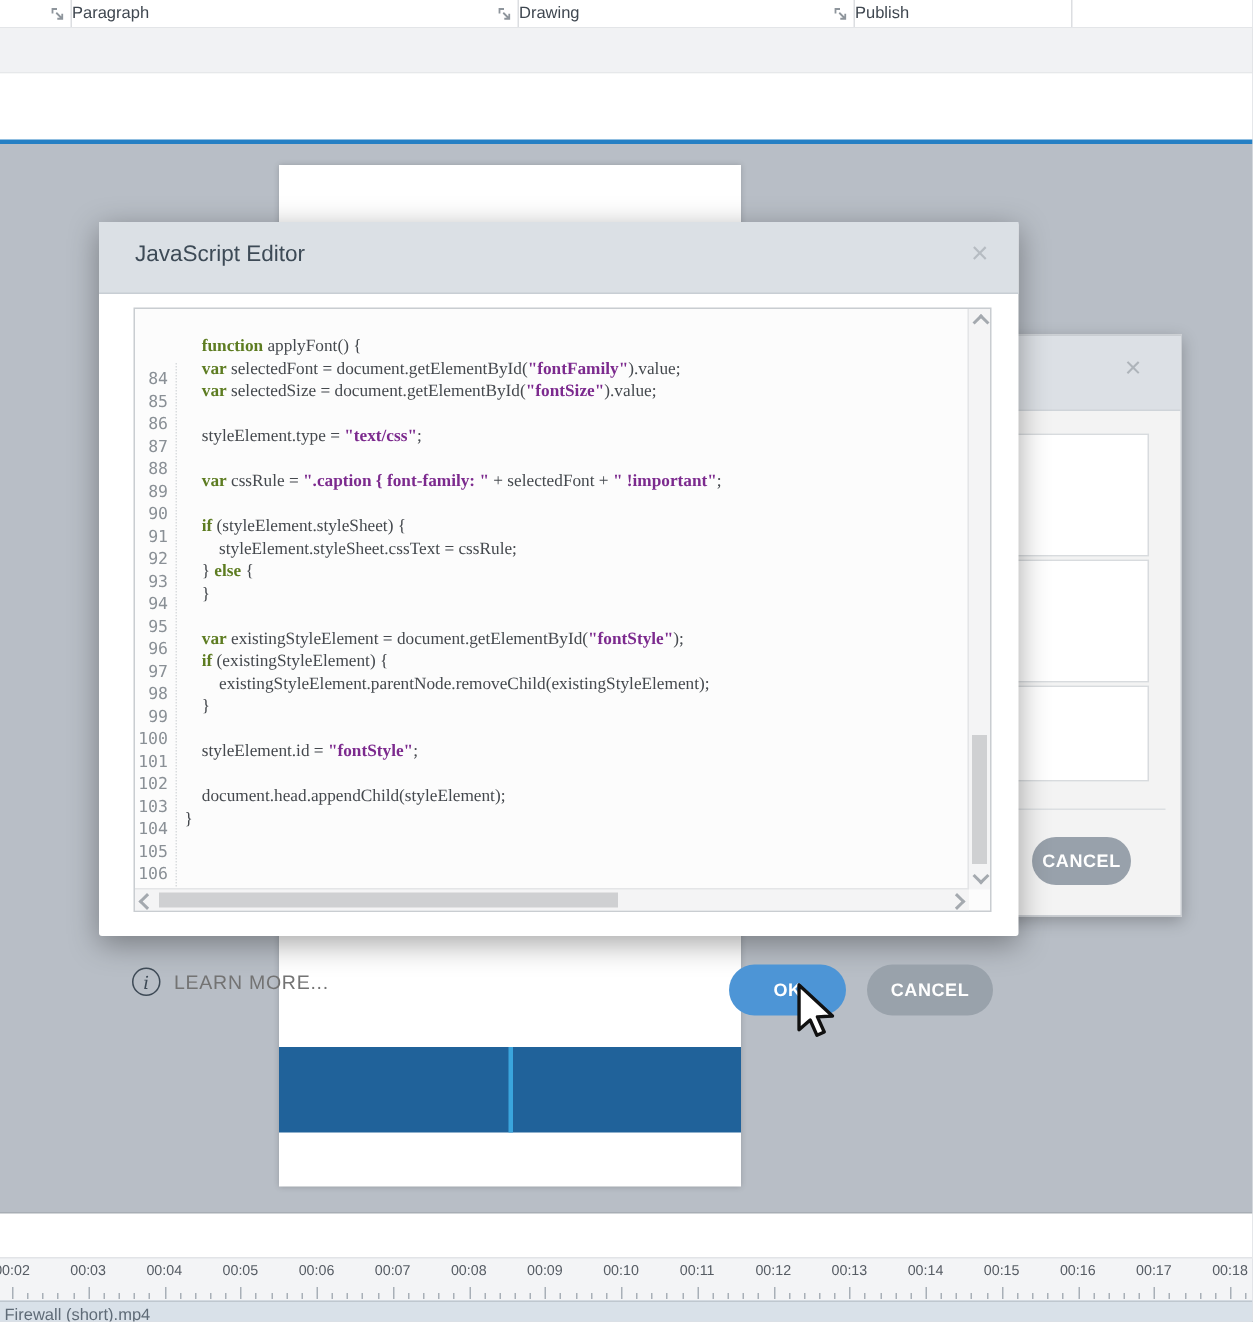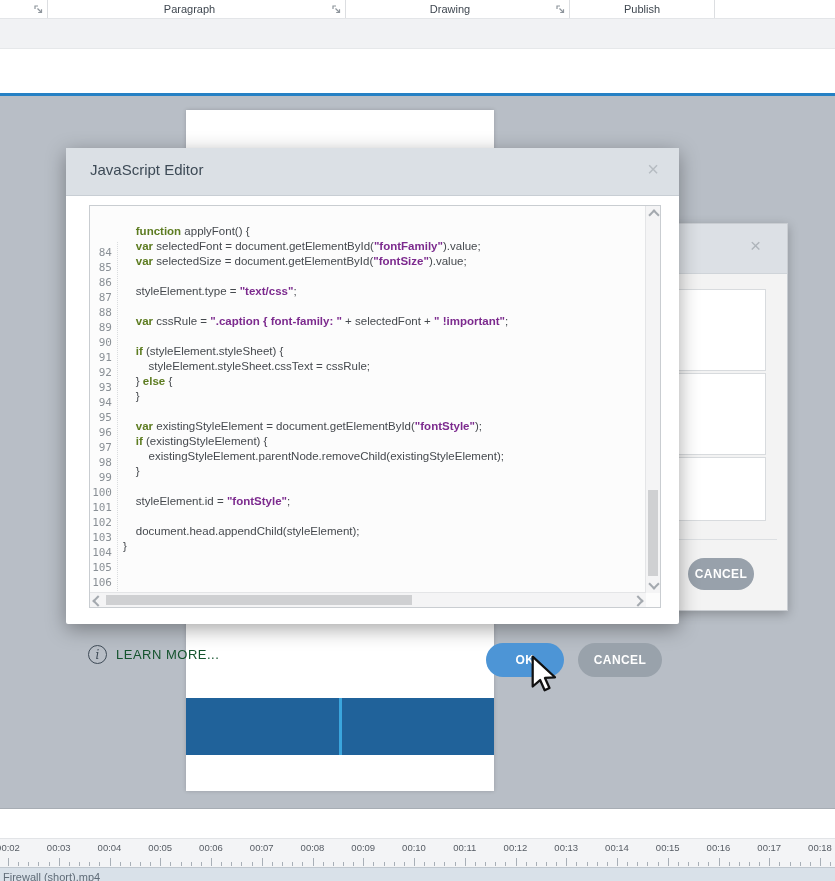--- a/index.html
+++ b/index.html
@@ -2,21 +2,21 @@
 <html><head>
 <meta charset="utf-8">
 <style>
   html,body{margin:0;padding:0;}
   body{width:835px;height:881px;position:relative;overflow:hidden;
        font-family:"Liberation Sans",sans-serif;background:#fff;}
   .abs{position:absolute;}
 
   
   .ribbon-row{left:0;top:0;width:835px;height:18px;background:#fff;border-bottom:1px solid #e3e5e8;}
-  .rgroup{top:0;height:18px;display:flex;align-items:center;justify-content:center;
+  .rgroup{top:0;height:18px;display:flex;align-items:center;
           font-size:11px;color:#3f4750;}
   .rdiv{top:0;width:1px;height:18px;background:#dcdee1;}
   .launcher{top:5px;width:10px;height:10px;}
   .ribbon-strip{left:0;top:19px;width:835px;height:29px;background:#f1f2f4;border-bottom:1px solid #e6e8ea;}
   .white-band{left:0;top:49px;width:835px;height:44px;background:#fff;}
   .blue-line{left:0;top:93px;width:835px;height:3px;background:#2580c4;}
 
   
   .canvas{left:0;top:96px;width:835px;height:712px;background:#b8bec6;}
   .slide{left:186px;top:110px;width:308px;height:681px;background:#fff;box-shadow:0 0 4px rgba(0,0,0,.18);}
@@ -41,40 +41,40 @@
   .js-title{position:absolute;left:24px;top:13px;font-size:15px;color:#3d4a56;}
   .js-close{position:absolute;right:20px;top:11px;font-size:20px;color:#b6bcc2;line-height:20px;}
 
   .code-box{position:absolute;left:23px;top:57px;width:572px;height:403px;background:#fcfcfc;
             border:1px solid #c9cdd1;overflow:hidden;box-sizing:border-box;}
   .code-scroll{position:absolute;left:0;top:0;right:14px;bottom:14px;overflow:hidden;display:flex;}
   .gutter{width:28px;flex:none;border-right:1px dotted #d9dcde;padding-top:3px;box-sizing:border-box;margin-top:36px;}
   .gnum{height:15px;line-height:15px;font-family:"DejaVu Sans Mono",monospace;font-size:11px;
         color:#8a9096;text-align:right;padding-right:5px;}
   .clines{flex:1;padding:3px 0 0 5px;overflow:hidden;}
-  .cline{height:15px;line-height:15px;font-family:Liberation Sans, sans-serif;font-size:11.5px;
+  .cline{height:15px;line-height:15px;font-family:Liberation Serif, serif;font-size:11.5px;
          color:#45494e;white-space:pre;}
   .cline .k{color:#5d7c21;font-weight:bold;}
   .cline .s{color:#7c2a8e;font-weight:bold;}
   .cline .p{color:#45494e;}
 
   .vscroll{position:absolute;top:0;right:0;width:14px;bottom:14px;background:#f4f4f5;border-left:1px solid #e4e5e7;}
   .hscroll{position:absolute;left:0;bottom:0;height:14px;right:14px;background:#f4f4f5;border-top:1px solid #e4e5e7;}
   .vthumb{position:absolute;left:2px;width:10px;top:284px;height:86px;background:#cfd0d2;}
   .hthumb{position:absolute;top:2px;height:10px;left:16px;width:306px;background:#cfd0d2;}
   .chev{display:block;width:6px;height:6px;border-left:2px solid #a4a9af;border-bottom:2px solid #a4a9af;}
   .chev.up{transform:rotate(135deg);}  .chev.down{transform:rotate(-45deg);}
   .chev.left{transform:rotate(45deg);} .chev.right{transform:rotate(-135deg);}
   .varrow{position:absolute;left:4px;} .harrow{position:absolute;top:4px;}
 
   .learn-more{position:absolute;left:22px;top:497px;display:flex;align-items:center;}
   .info-circle{width:17px;height:17px;border:1.5px solid #3e4a56;border-radius:50%;
                display:flex;align-items:center;justify-content:center;
                font-family:"DejaVu Serif",serif;font-style:italic;font-size:12px;color:#3e4a56;}
-  .learn-label{margin-left:9px;font-size:13px;color:#14532d;letter-spacing:.5px;}
+  .learn-label{margin-left:9px;font-size:13px;color:#737373;letter-spacing:.5px;}
   .ok-btn{position:absolute;left:420px;top:495px;width:78px;height:34px;background:#4d95d6;}
   .cancel-btn{position:absolute;left:512px;top:495px;width:84px;height:34px;background:#99a2ab;}
 
   
   .cursor{left:524px;top:655px;width:40px;height:42px;z-index:20;}
 
   
   .tl-white{left:0;top:808px;width:835px;height:30px;background:#fff;border-top:1px solid #a7adb4;}
   .tl-ruler{left:0;top:838px;width:835px;height:29px;background:#f3f4f6;border-top:1px solid #e2e4e7;overflow:hidden;}
   .tl-label{position:absolute;top:3px;transform:translateX(-50%);font-size:9.5px;color:#565c64;}

